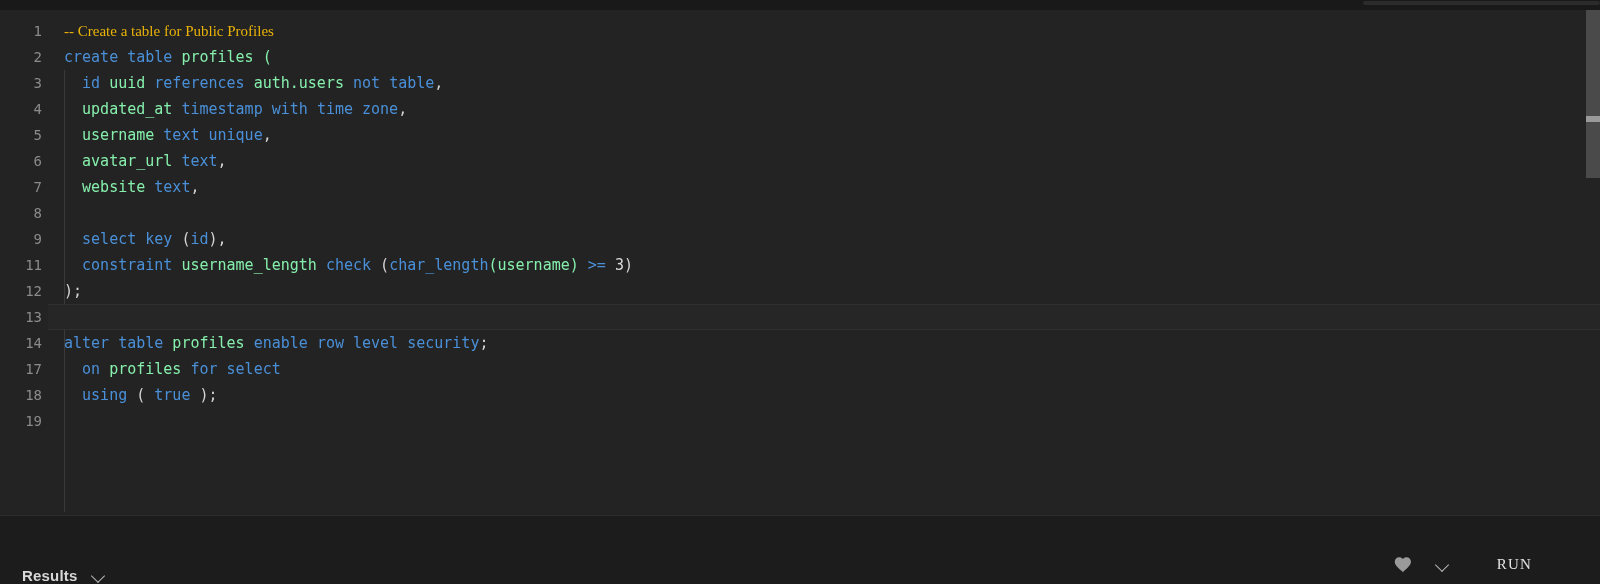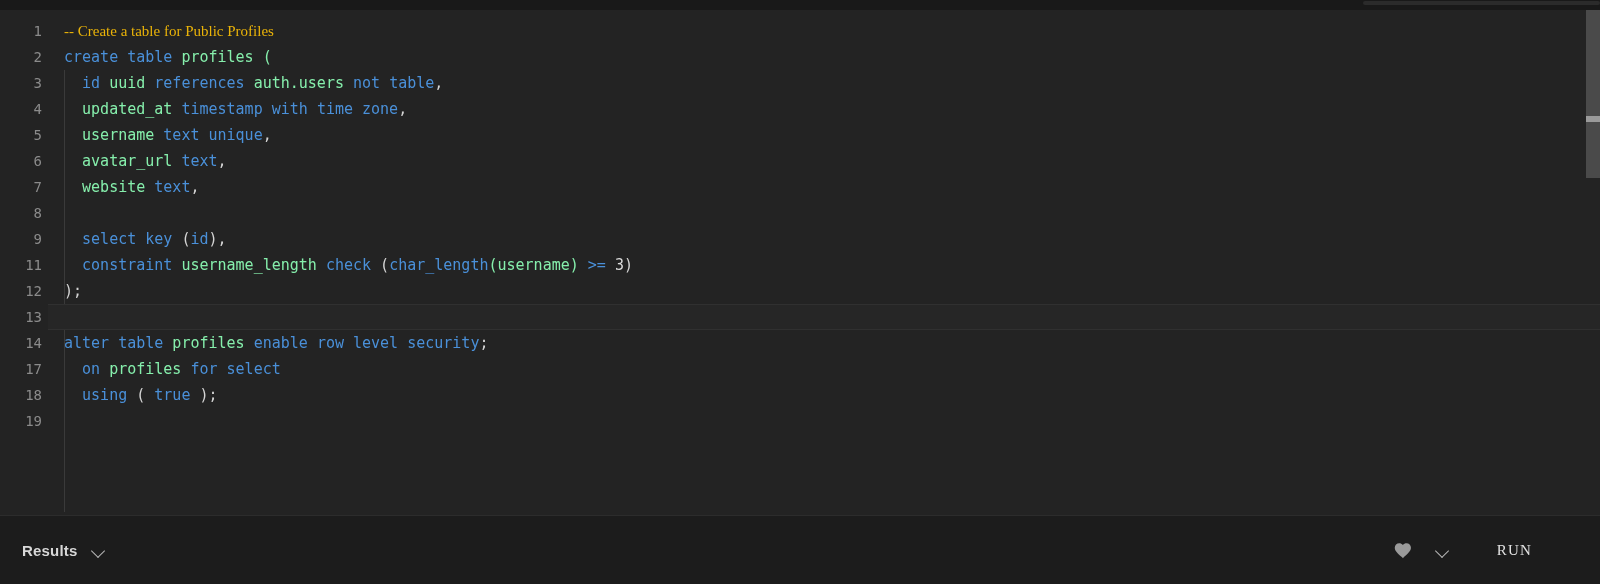--- a/index.html
+++ b/index.html
@@ -147,21 +147,21 @@
     background: #4a4a4a;
   }
 
   
   .bottom-bar {
     position: relative;
     flex: 0 0 68px;
     height: 68px;
     background: #1c1c1c;
     display: flex;
-    align-items: center;
+    align-items: flex-end;
     padding: 0 58px 0 22px;
   }
 
   .results-group {
     display: flex;
     align-items: center;
     gap: 14px;
     cursor: pointer;
   }
 

